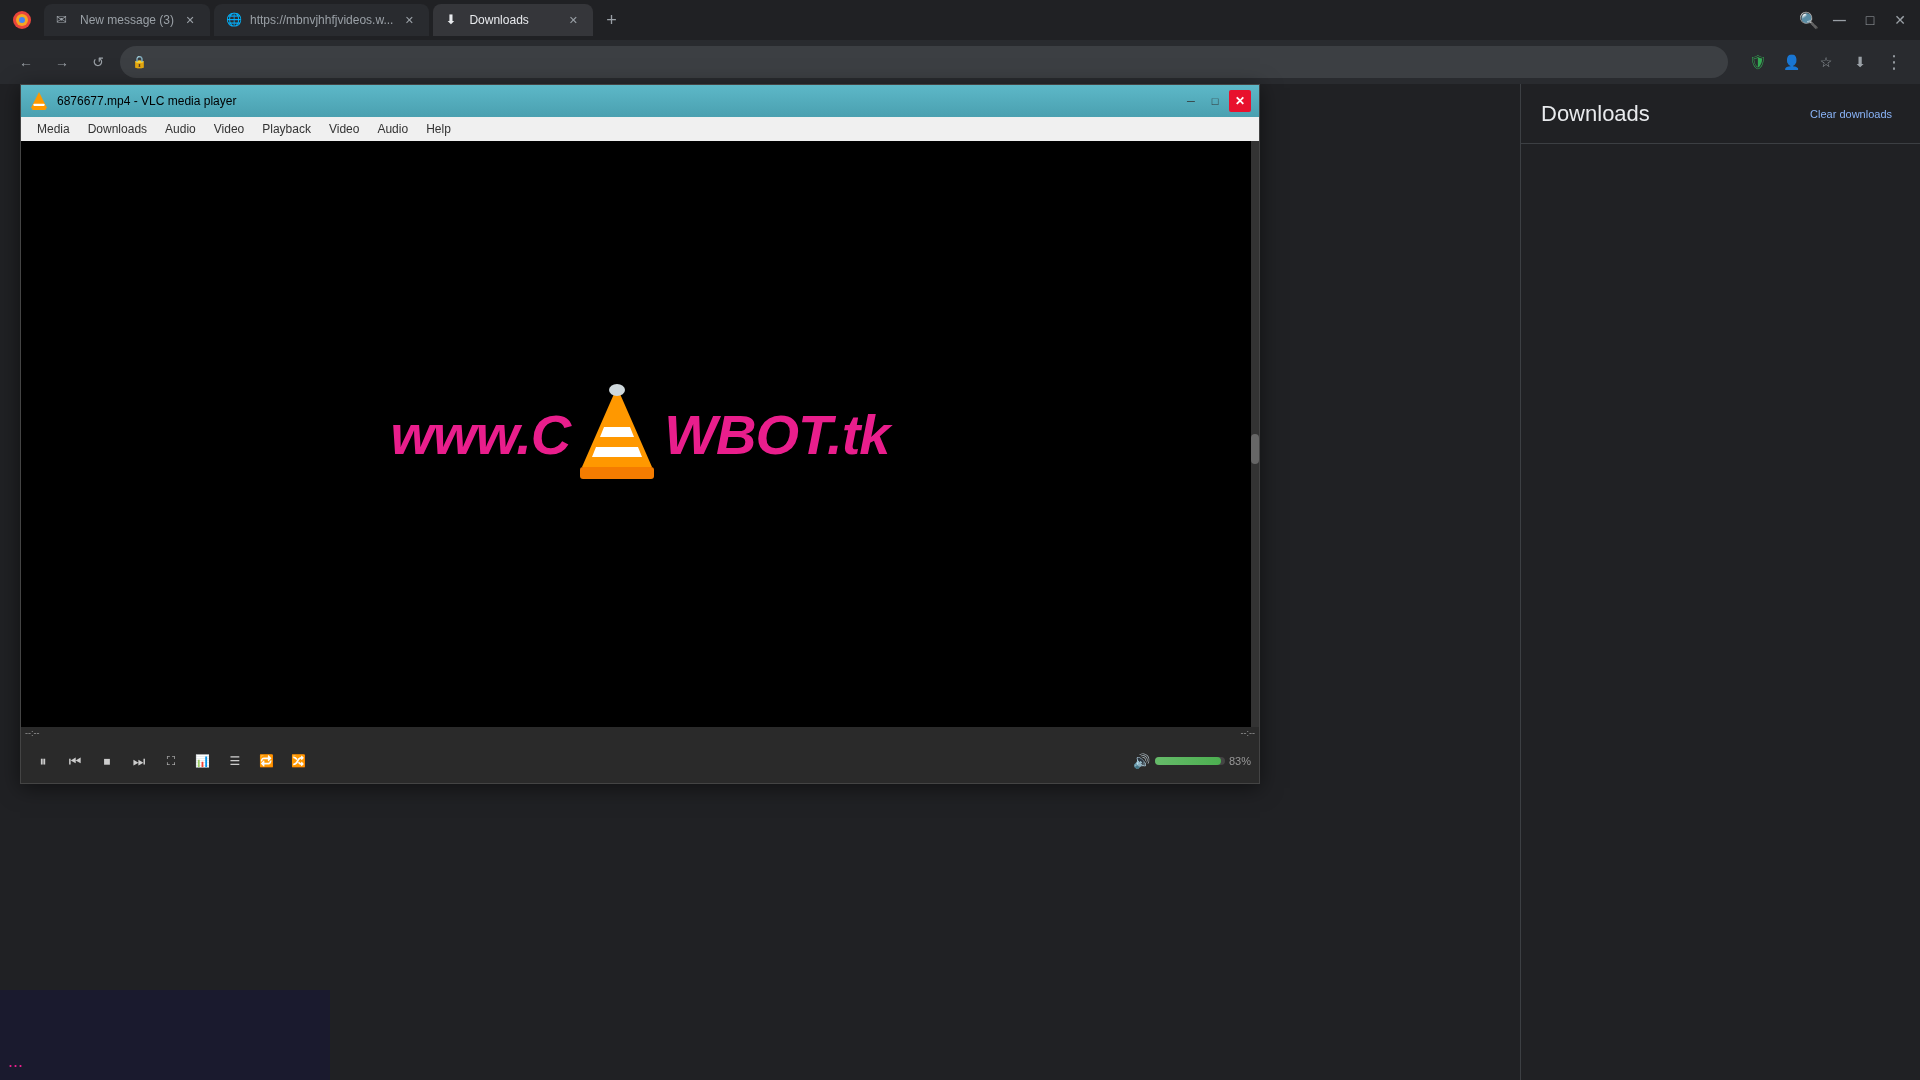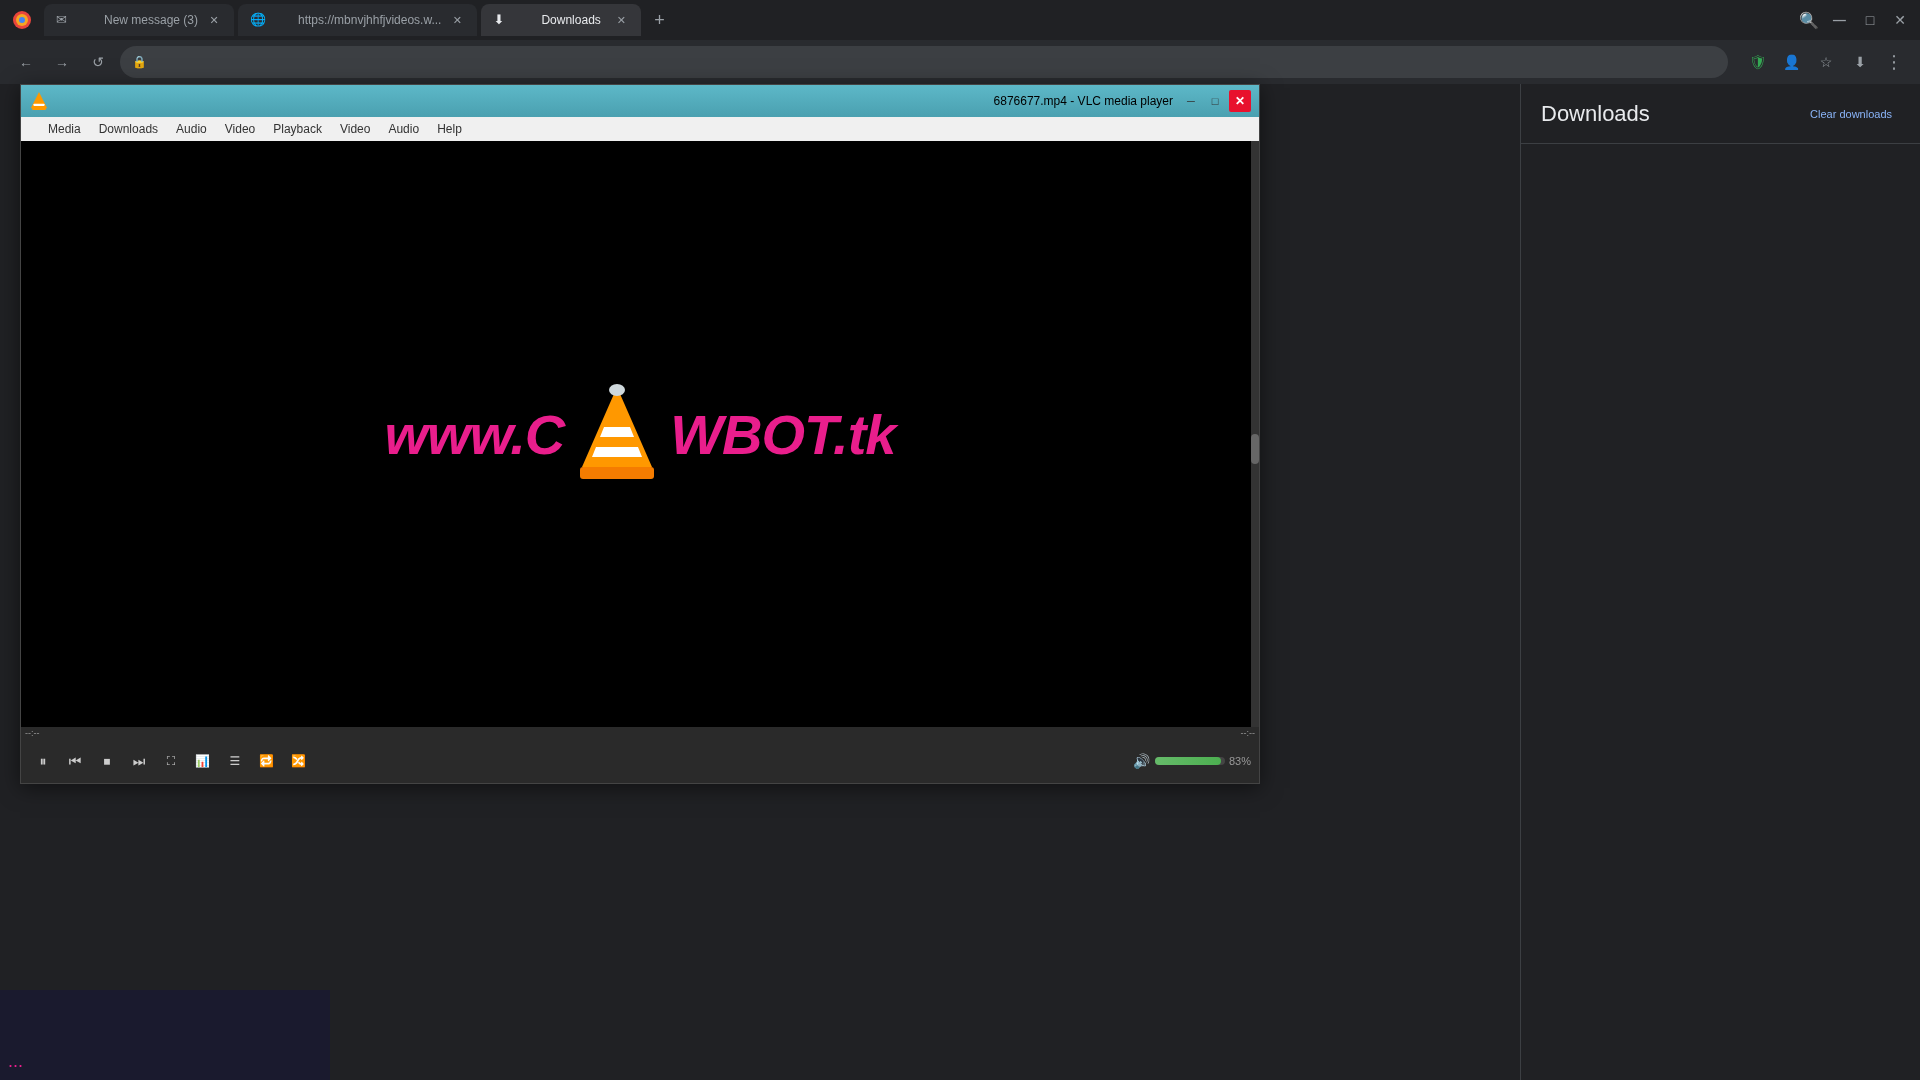--- a/index.html
+++ b/index.html
@@ -75,21 +75,20 @@
       height: 16px;
       flex-shrink: 0;
     }
 
     .tab-label {
       flex: 1;
       overflow: hidden;
       text-overflow: ellipsis;
       white-space: nowrap;
       font-size: 12px;
-      margin-left: 24px;
     }
 
     .tab-close {
       width: 16px;
       height: 16px;
       border-radius: 50%;
       display: flex;
       align-items: center;
       justify-content: center;
       font-size: 11px;
@@ -231,21 +230,21 @@
       gap: 8px;
     }
 
     .vlc-logo {
       width: 20px;
       height: 20px;
     }
 
     .vlc-title-text {
       flex: 1;
-      text-align: right;
+      text-align: left;
       font-size: 12px;
       color: #000;
       font-weight: 500;
     }
 
     .vlc-window-controls {
       display: flex;
       gap: 4px;
       align-items: center;
     }
@@ -273,21 +272,21 @@
       font-size: 12px;
       font-weight: bold;
       cursor: pointer;
     }
 
     .vlc-menu-bar {
       height: 24px;
       background: #f0f0f0;
       display: flex;
       align-items: center;
-      padding: 0 19px;
+      padding: 0 8px;
       gap: 2px;
     }
 
     .vlc-menu-item {
       padding: 2px 8px;
       font-size: 12px;
       color: #333;
       cursor: pointer;
     }
 
@@ -299,21 +298,21 @@
       align-items: center;
       justify-content: center;
       overflow: hidden;
     }
 
     .vlc-watermark {
       position: absolute;
       display: flex;
       align-items: center;
       justify-content: center;
-      gap: 16px;
+      gap: 10px;
     }
 
     .vlc-cone-container {
       position: relative;
       z-index: 2;
     }
 
     .vlc-watermark-text {
       font-size: 56px;
       font-weight: bold;

